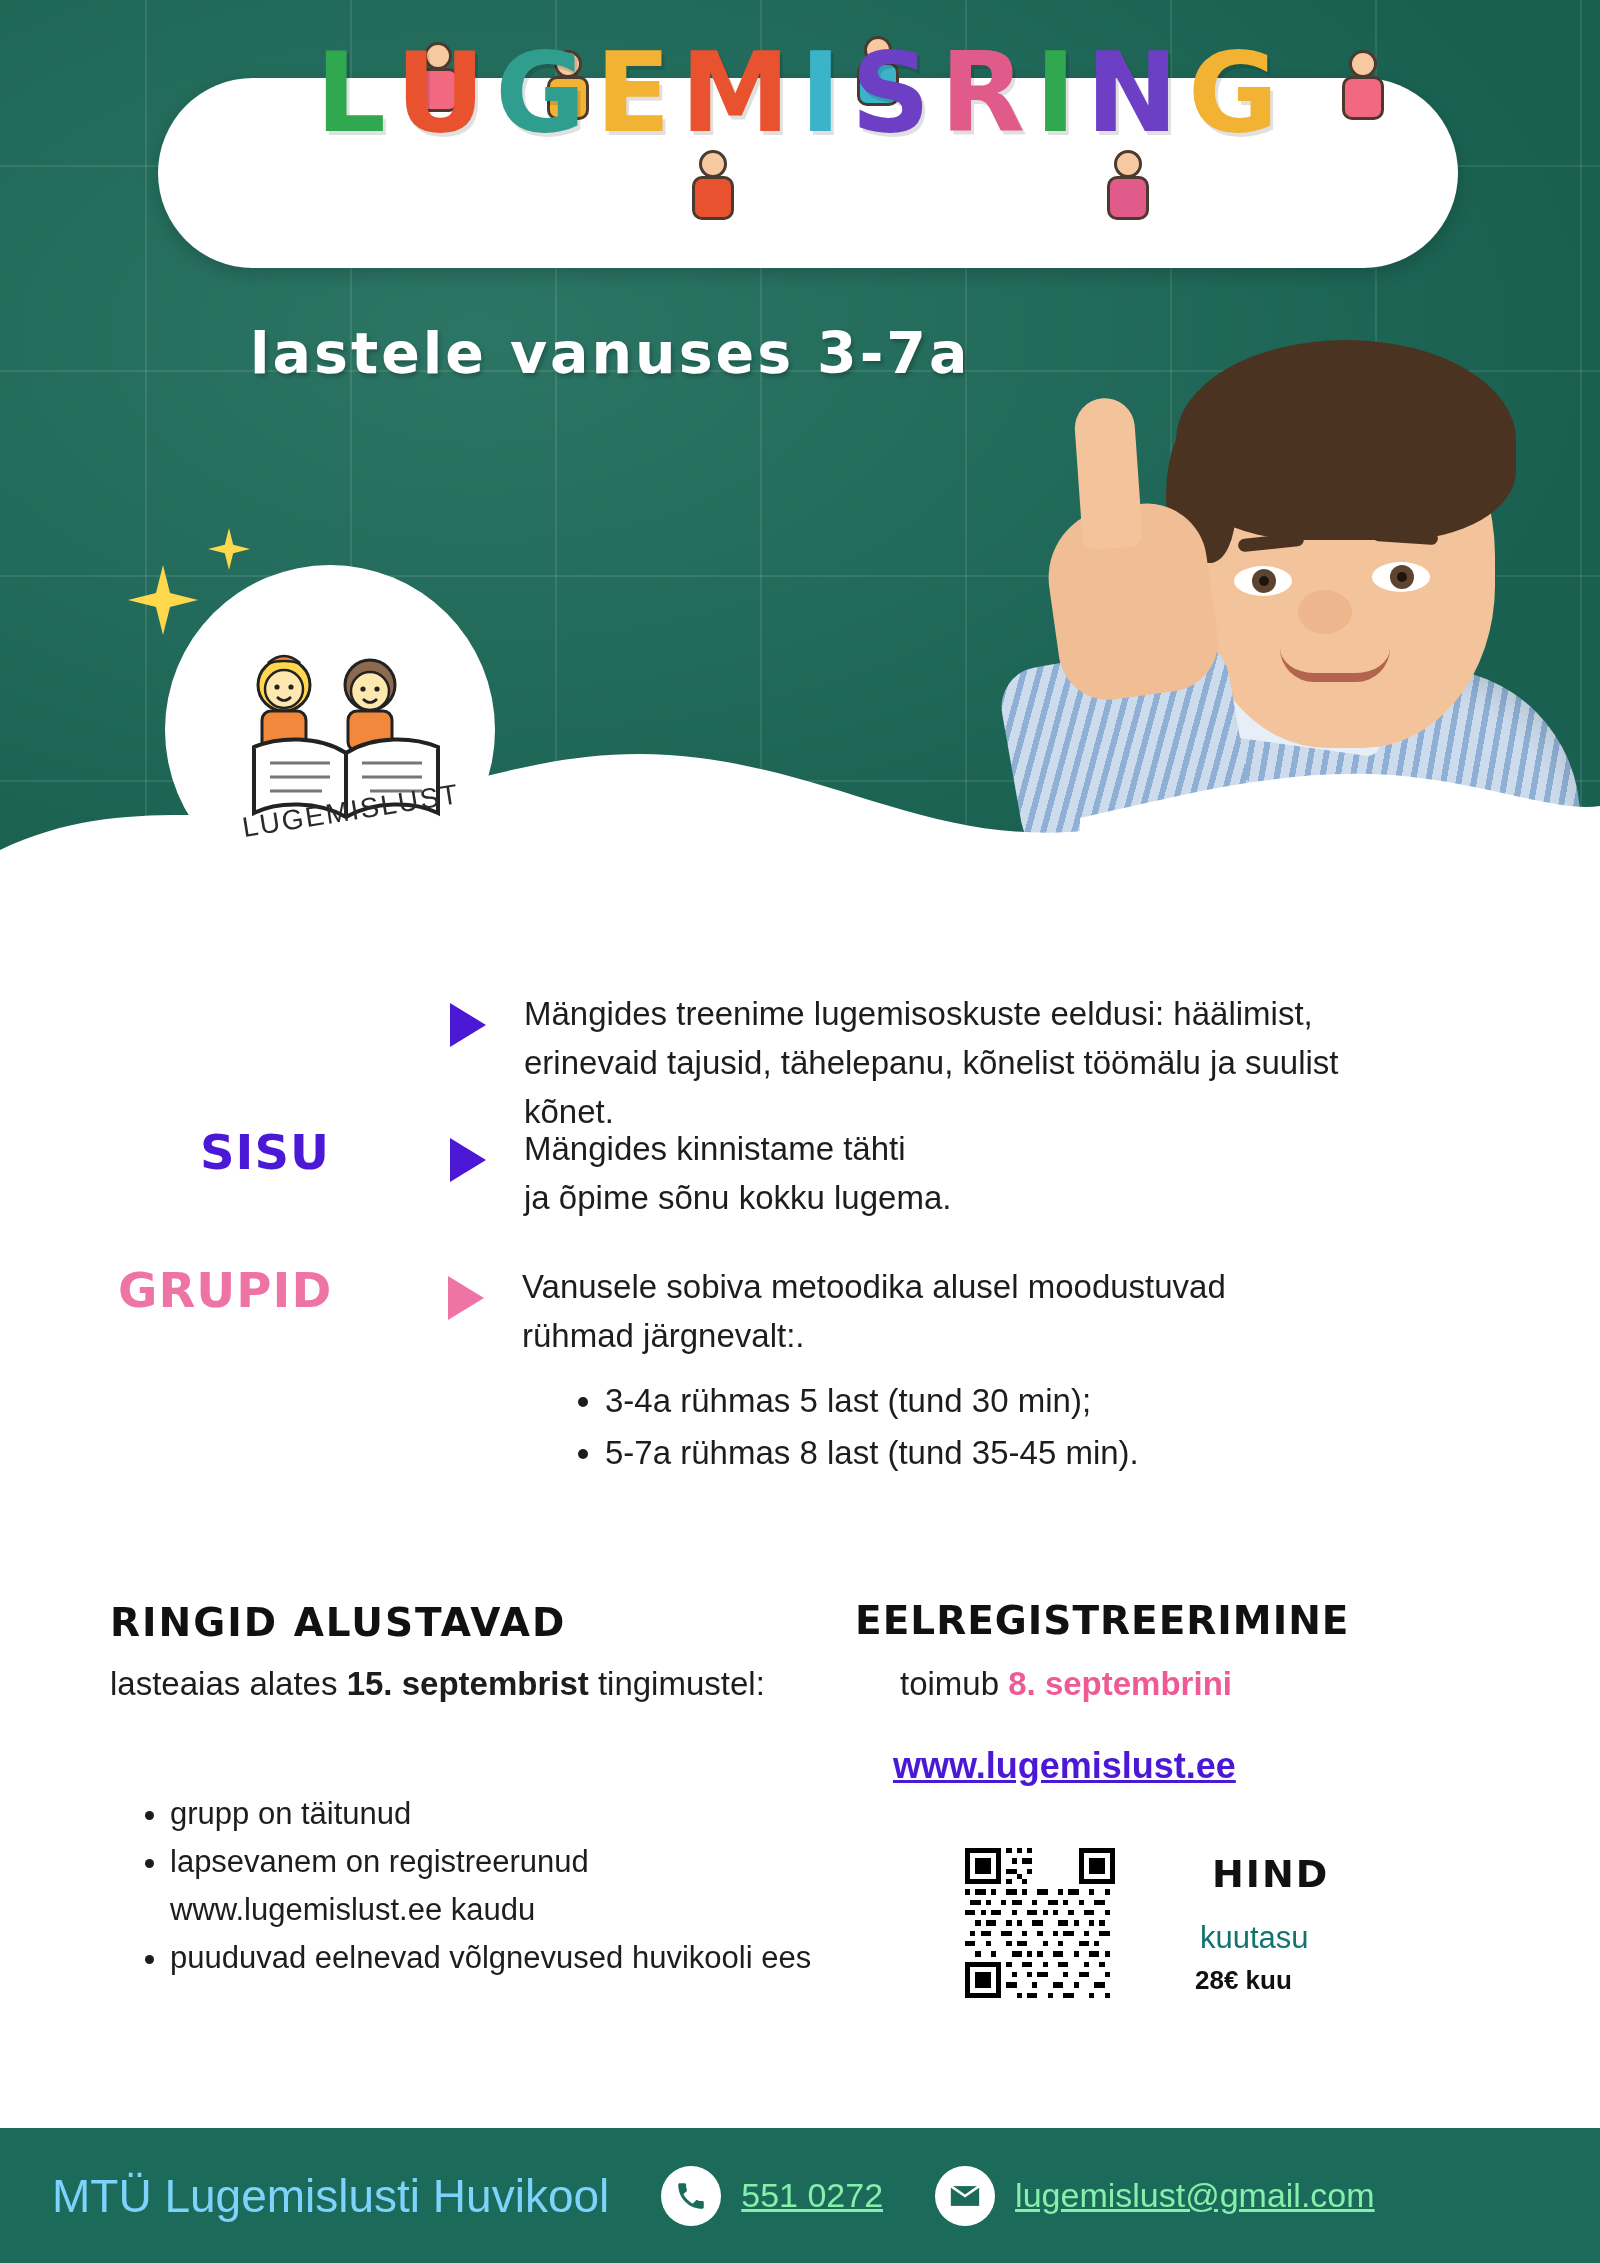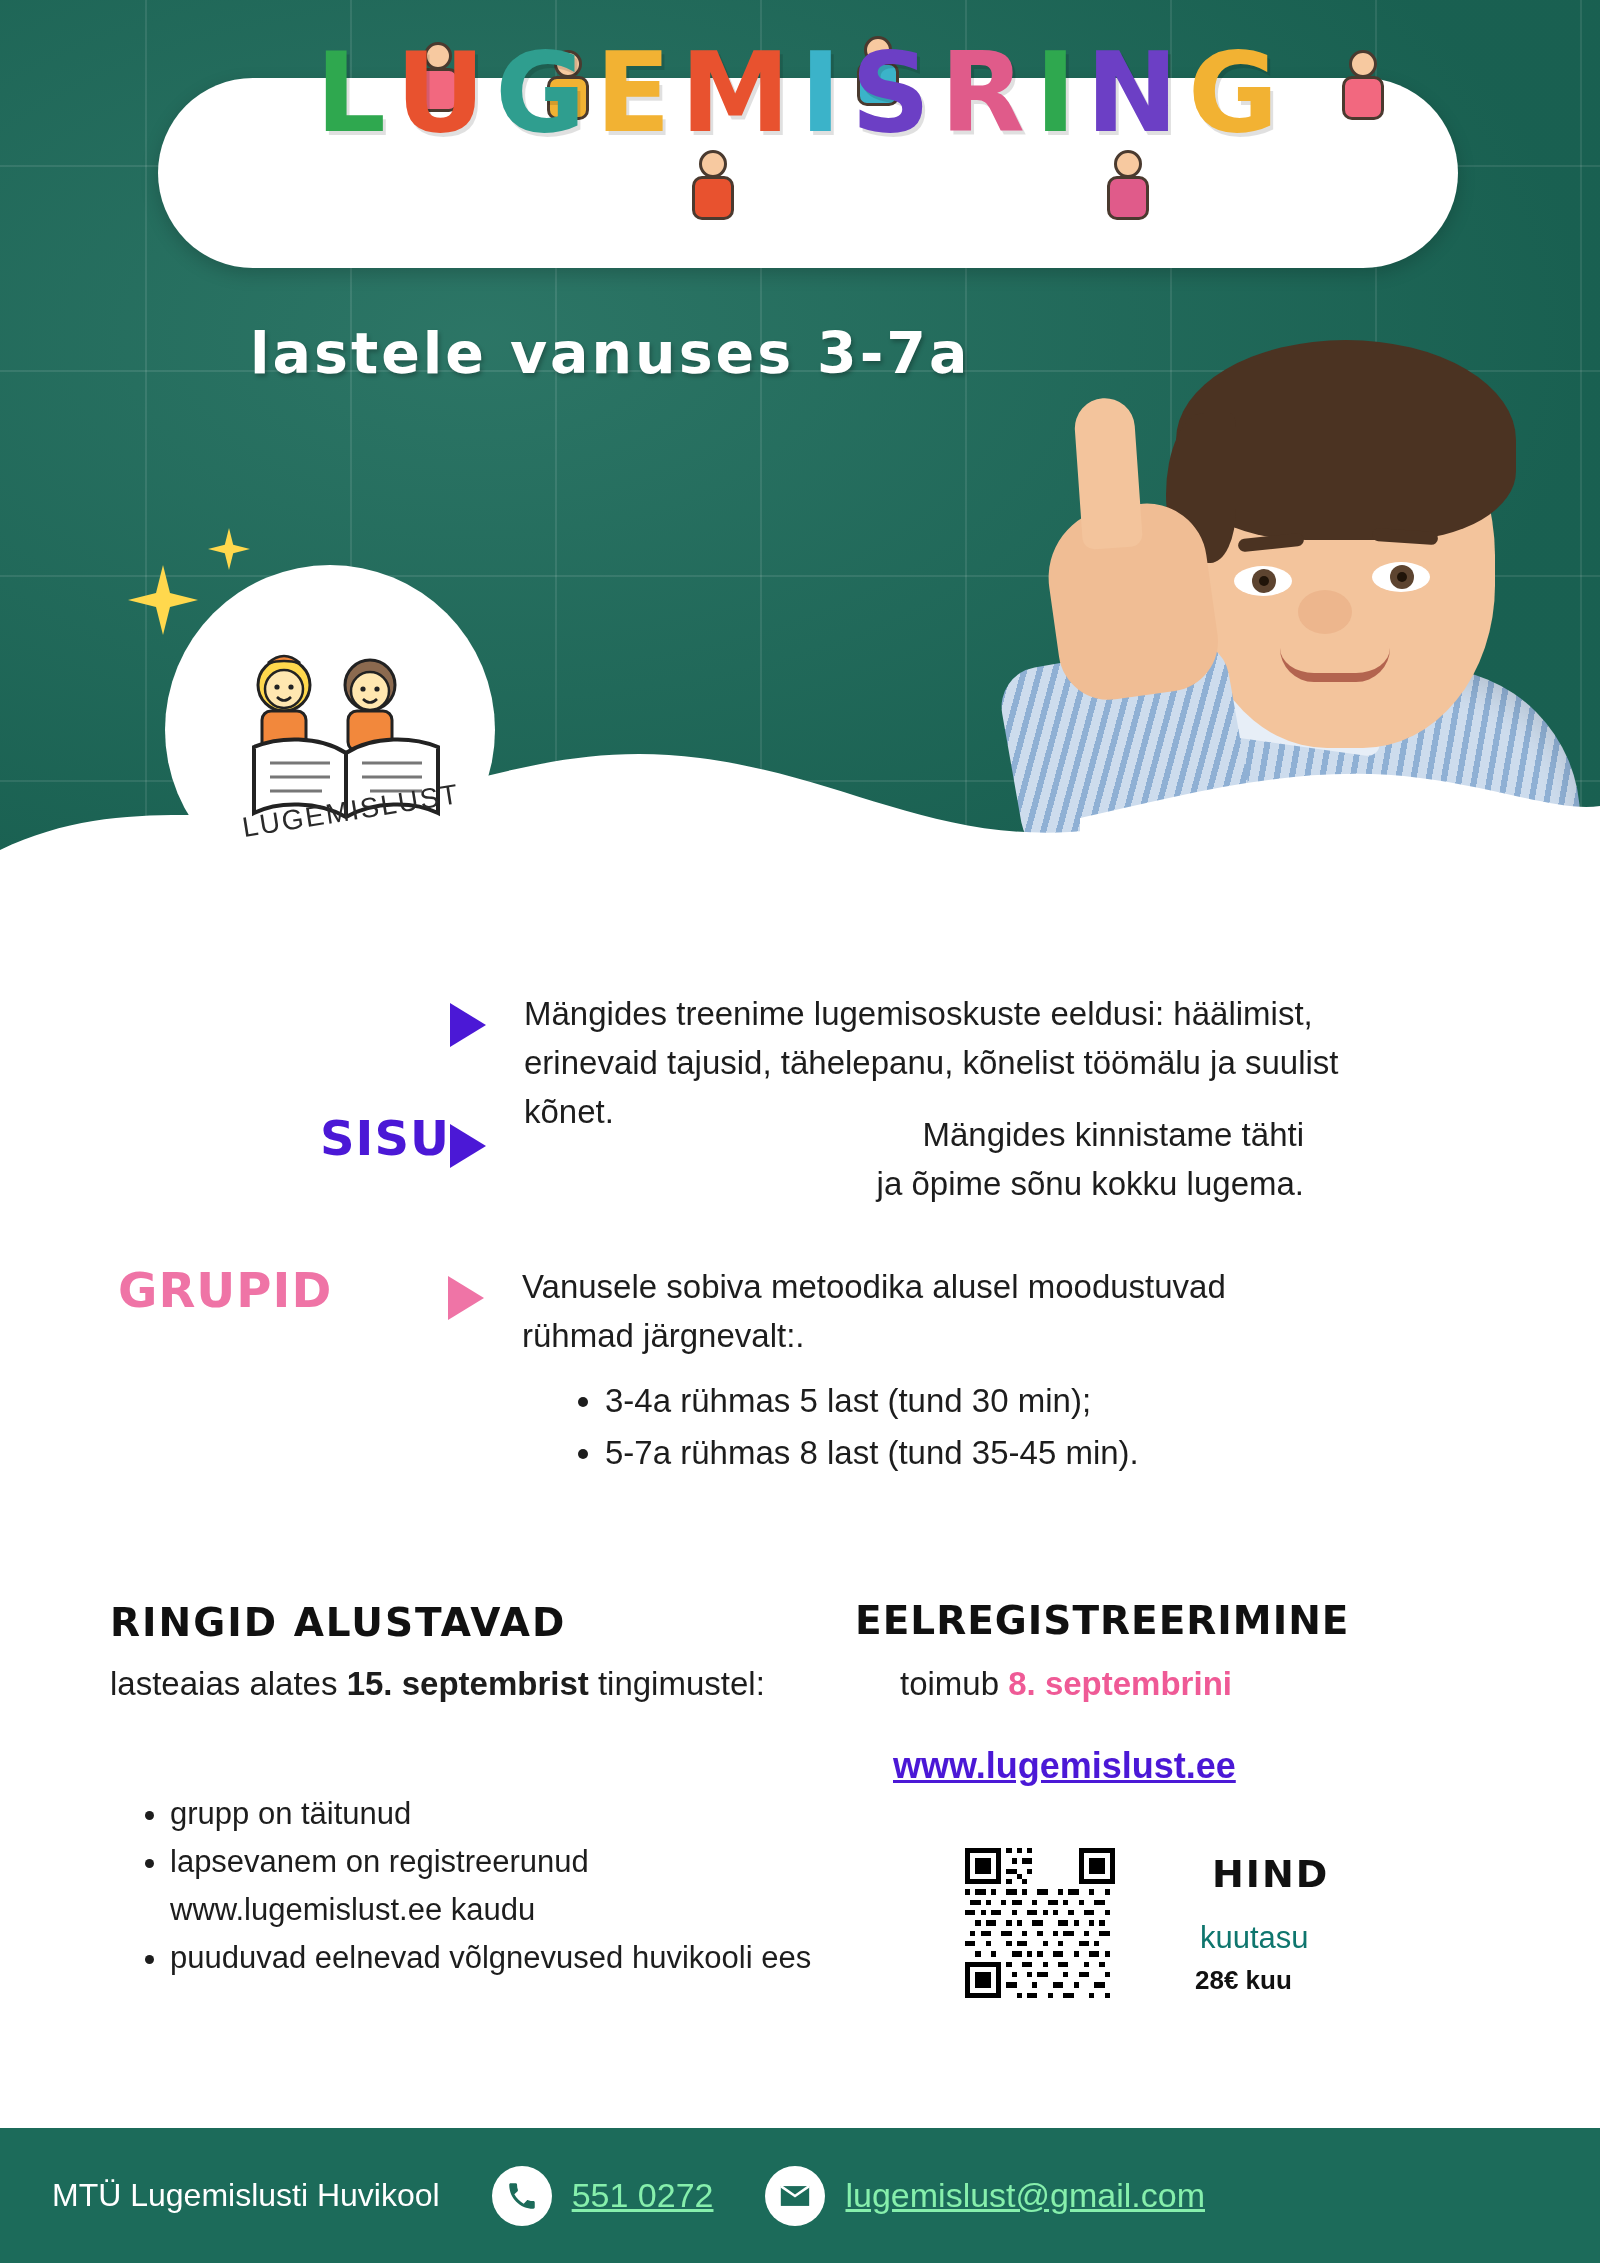--- a/index.html
+++ b/index.html
@@ -394,22 +394,22 @@
   .footer {
     position: absolute;
     bottom: 0; left: 0;
     width: 1600px; height: 135px;
     background: #1c6b5a;
     display: flex;
     align-items: center;
   }
   .footer-org {
     margin-left: 52px;
-    font-size: 32px;
-    color: #ffffff;
+    font-size: 46px;
+    color: #7dd3fc;
   }
   .circ {
     width: 60px; height: 60px;
     background: #ffffff;
     border-radius: 50%;
     display: flex; align-items: center; justify-content: center;
     margin-left: 52px;
   }
   .footer-val {
     margin-left: 20px;
@@ -518,21 +518,21 @@
     <div class="logo-word">LUGEMISLUST</div>
   </div>
 
   <div class="content">
 
     <div class="row" style="top:20px; left:450px;margin-top:44px;">
       <div class="arrow" style="margin-top:14px;"></div>
       <div class="body-text" style="margin-left:38px; width:900px;">Mängides treenime lugemisoskuste eeldusi: häälimist, erinevaid tajusid, tähelepanu, kõnelist töömälu ja suulist kõnet.</div>
     </div>
 
-    <div class="row" style="top:185px; left:200px;text-align:right;">
+    <div class="row" style="top:199px; left:200px;">
       <div class="label label-sisu" style="width:250px;">SISU</div>
       <div class="arrow" style="margin-top:14px;"></div>
       <div class="body-text" style="margin-left:38px; width:780px; white-space:pre-line;">Mängides kinnistame tähti
 ja õpime sõnu kokku lugema.</div>
     </div>
 
     <div class="row" style="top:337px; left:118px;">
       <div class="label label-grupid" style="width:330px;">GRUPID</div>
       <div class="arrow arrow-pink" style="margin-top:14px;"></div>
       <div class="body-text" style="margin-left:38px; width:800px;">Vanusele sobiva metoodika alusel moodustuvad rühmad järgnevalt:.</div>

